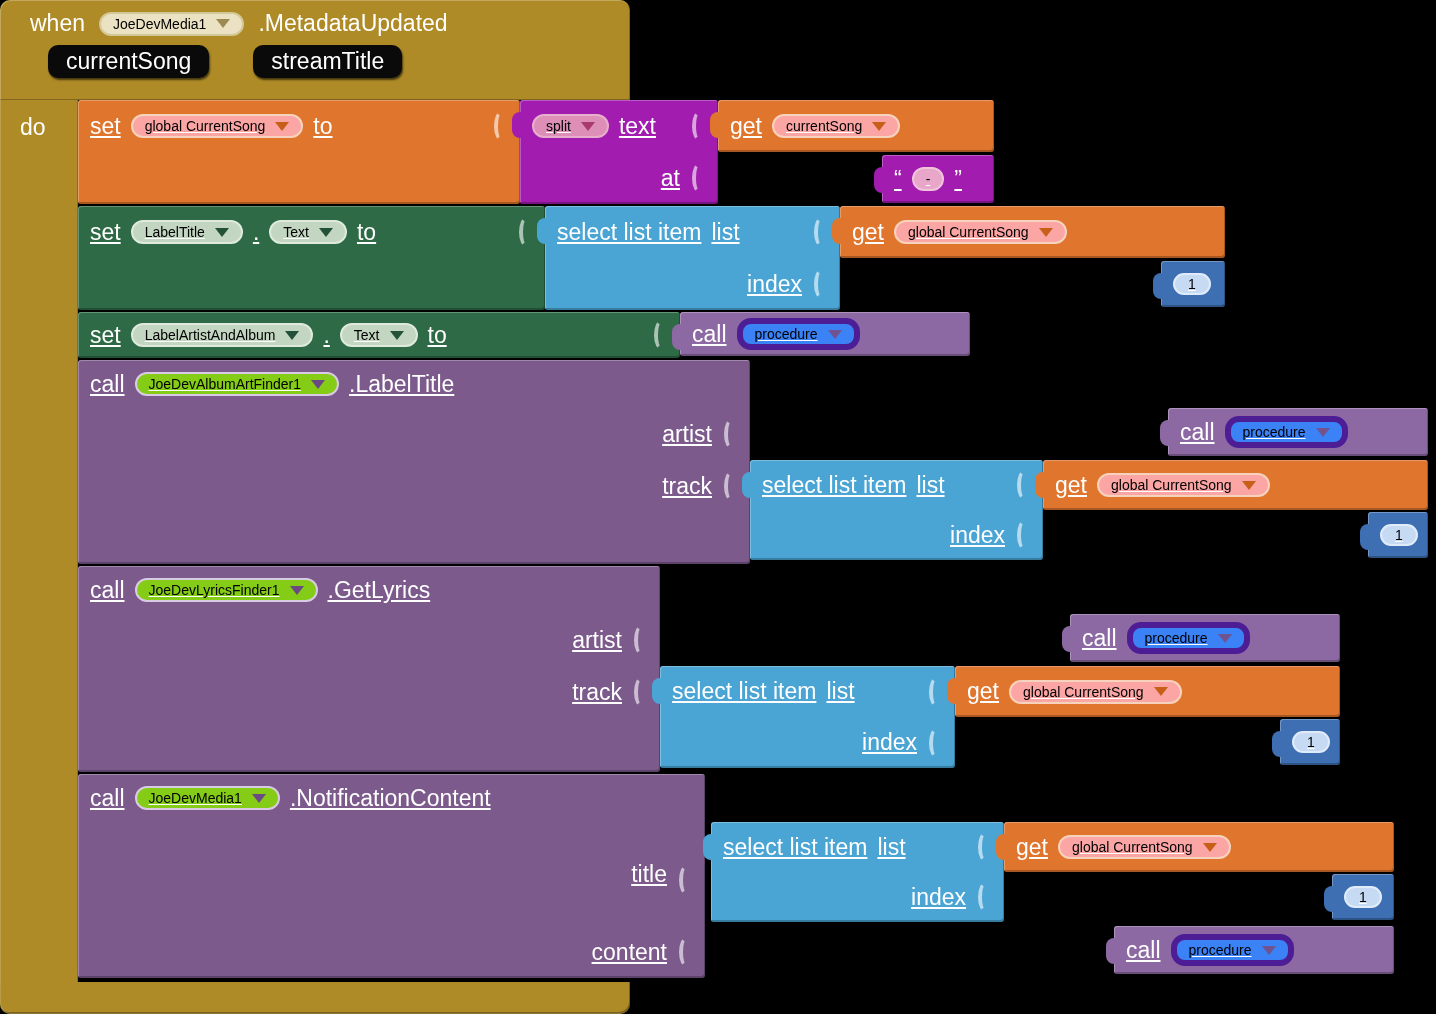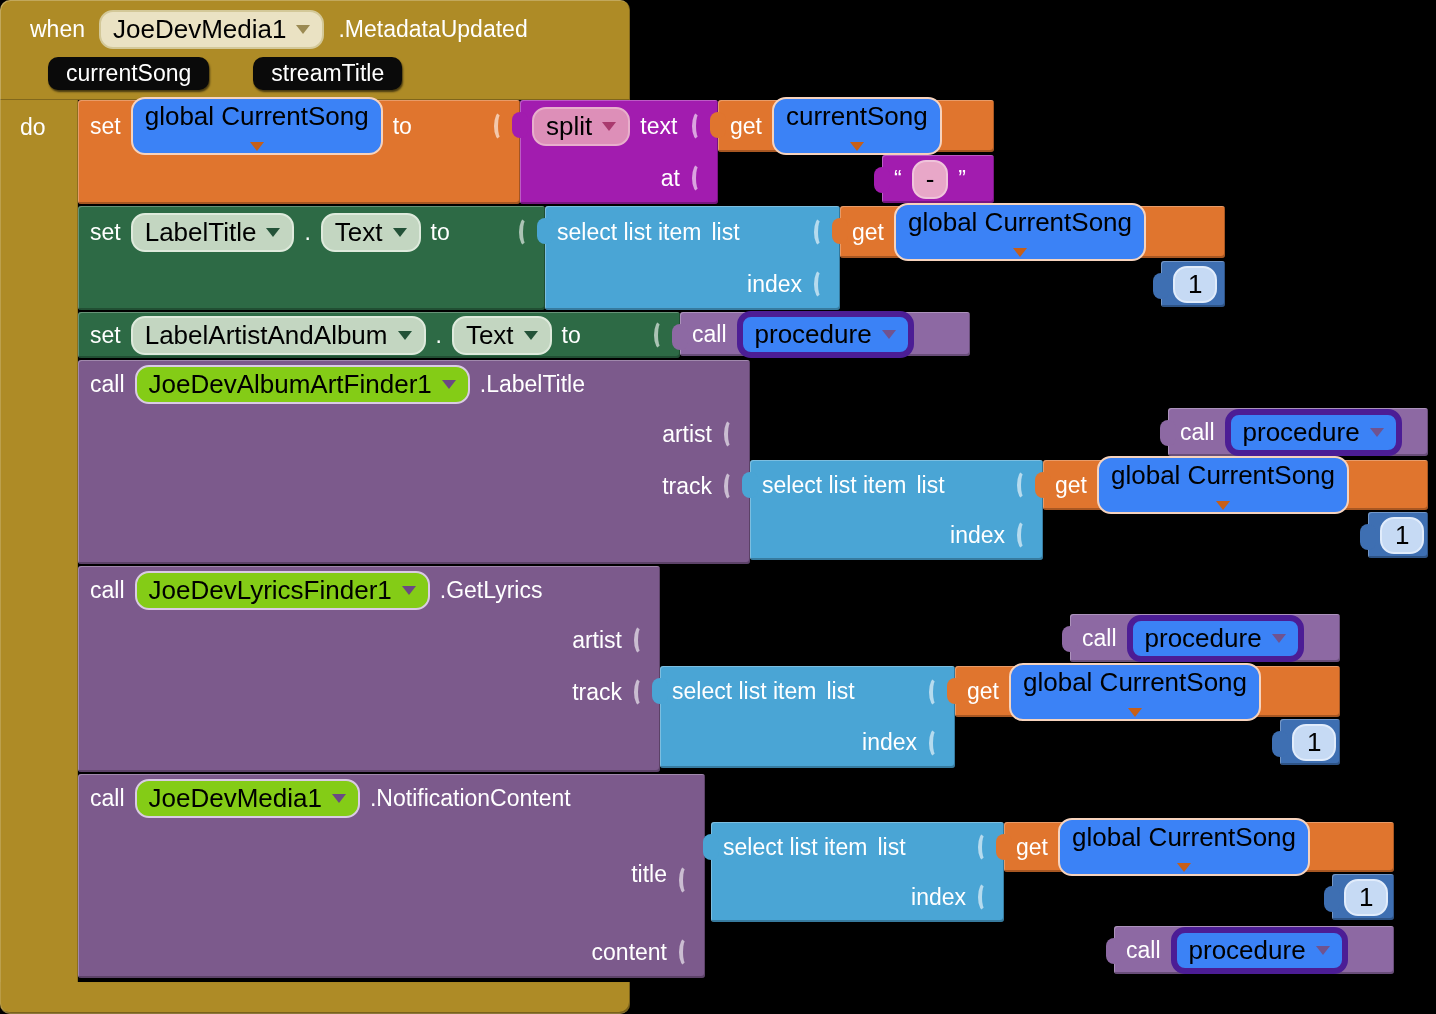--- a/index.html
+++ b/index.html
@@ -36,20 +36,21 @@
   .do-lbl { display:block; padding:14px 0 0 20px; }
 
   
   .stack { position:absolute; left:78px; top:100px; display:flex; flex-direction:column; }
   .row  { display:flex; align-items:flex-start; margin-bottom:2px; }
   .col  { display:flex; flex-direction:column; align-items:flex-end; }
   .hrow { display:flex; align-items:flex-start; }
   .blk  {
     position:relative; border-radius:3px;
     box-shadow: inset 1px 1px 0 rgba(255,255,255,.28), inset -1px -2px 0 rgba(0,0,0,.25), 2px 2px 3px rgba(0,0,0,.55);
+    text-decoration: underline;
   }
   .seg  { display:flex; align-items:center; gap:10px; padding:0 12px; }
   .seg-col { display:flex; flex-direction:column; }
   .seg.end { justify-content:flex-end; }
   .seg .sock { margin-left:auto; }
   .seg.end .sock { margin-left:2px; }
 
   .c-orange  { background:#E0752E; }
   .c-magenta { background:#a21caf; }
   .c-green   { background:#2D6A45; }
@@ -67,24 +68,24 @@
   
   .sock {
     flex:none; width:14px; height:30px;
     border:3px solid transparent; border-left:4px solid rgba(255,255,255,.6);
     border-radius:50%;
   }
 
   
   .field {
     display:inline-flex; align-items:center; gap:10px; white-space:nowrap;
-    border-radius:14px; padding:2px 12px; color:#000; font-size:26px;
+    border-radius:14px; padding:2px 12px; color:#000; font-size:14px;
   }
   .f-gold    { background:#EAE2C3; border:2px solid #D3C898; }
-  .f-orange  { background:#3b82f6; border:2px solid #F7D3BD;flex-direction:column; }
+  .f-orange  { background:#fca5a5; border:2px solid #F7D3BD; }
   .f-magenta { background:#DD8FB8; border:2px solid #E8AFCC; }
   .f-pinktxt { background:#E8A7C8; border:2px solid #F0C4DB; }
   .f-green   { background:#C3D6C1; border:2px solid #DEEADC; }
   .f-math    { background:#C6DAF4; border:2px solid #E1ECFB; padding:1px 13px; }
   .f-purple  { background:#84cc16; border:2px solid #DACBE4; }
   .f-proc    { background:#3b82f6; border:6px solid #4c1d95; }
 
   .tri { width:0; height:0; border-left:7px solid transparent; border-right:7px solid transparent; border-top:9px solid #888; }
   .t-gold    { border-top-color:#9B8A52; }
   .t-orange  { border-top-color:#C75F18; }

